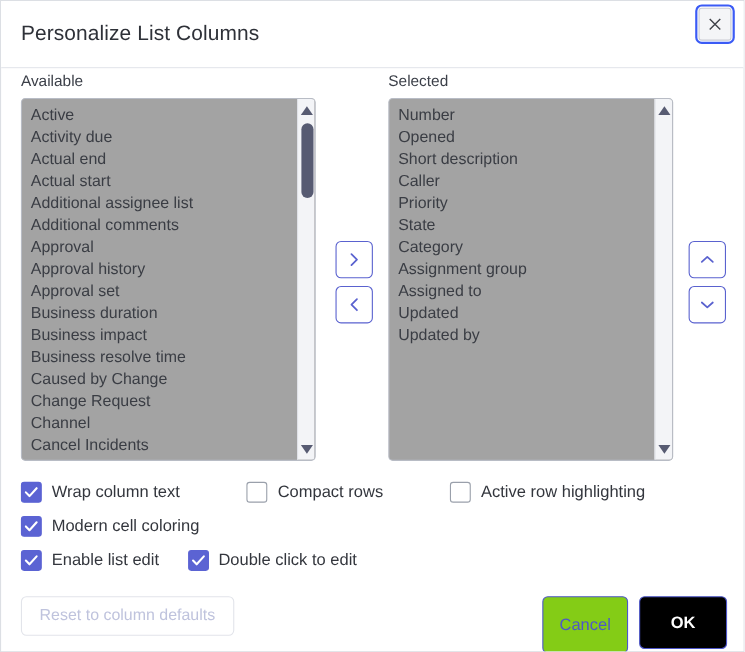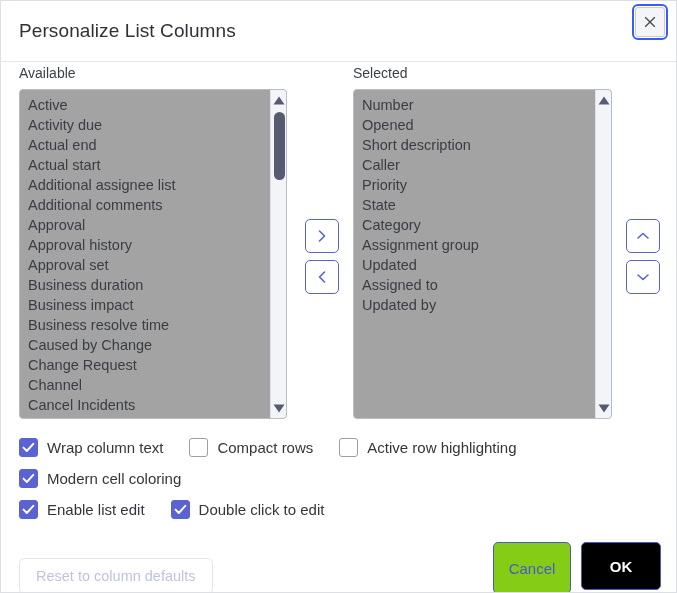--- a/index.html
+++ b/index.html
@@ -150,21 +150,21 @@
   #btn-remove { left: 304px; top: 259px; }
   #btn-up     { left: 625px; top: 218px; }
   #btn-down   { left: 625px; top: 259px; }
 
   
   .cb-row {
     position: absolute;
     display: flex;
     align-items: center;
   }
-  #cbrow-1 { left: 18px; top: 437px; }
+  #cbrow-1 { left: 18px; top: 437px; gap: 35px; }
   #cbrow-2 { left: 18px; top: 468px; }
   #cbrow-3 { left: 18px; top: 499px; }
 
   .cb-item {
     display: flex;
     align-items: center;
     cursor: pointer;
     white-space: nowrap;
   }
   .cb-item + .cb-item { margin-left: 26px; }
@@ -201,21 +201,21 @@
     font-family: "Liberation Sans", sans-serif;
     border-radius: 5px;
     cursor: pointer;
     display: flex;
     align-items: center;
     justify-content: center;
     padding: 0 16px;
   }
   #btn-reset {
     left: 18px;
-    top: 557px;
+    top: 541px;
     height: 36px;
     background: #ffffff;
     border: 1px solid #e2e4ea;
     color: #bfc3dd;
     font-size: 14.5px;
     cursor: default;
   }
   #btn-cancel {
     left: 492px;
     top: 541px;
@@ -309,22 +309,22 @@
   <div class="listbox" id="list-selected">
     <div class="list-inner" id="selected-options">
         <div class="list-option">Number</div>
         <div class="list-option">Opened</div>
         <div class="list-option">Short description</div>
         <div class="list-option">Caller</div>
         <div class="list-option">Priority</div>
         <div class="list-option">State</div>
         <div class="list-option">Category</div>
         <div class="list-option">Assignment group</div>
+        <div class="list-option">Assigned to</div>
         <div class="list-option">Updated</div>
-        <div class="list-option">Assigned to</div>
         <div class="list-option">Updated by</div>
       </div>
     <div class="sb">
       <div class="sb-arrow up">
         <svg width="12" height="9" viewBox="0 0 12 9">
             <path d="M6 0.5 L11.5 8.5 L0.5 8.5 Z" fill="#575b72"></path>
           </svg>
       </div>
       <div class="sb-arrow down">
         <svg width="12" height="9" viewBox="0 0 12 9">

